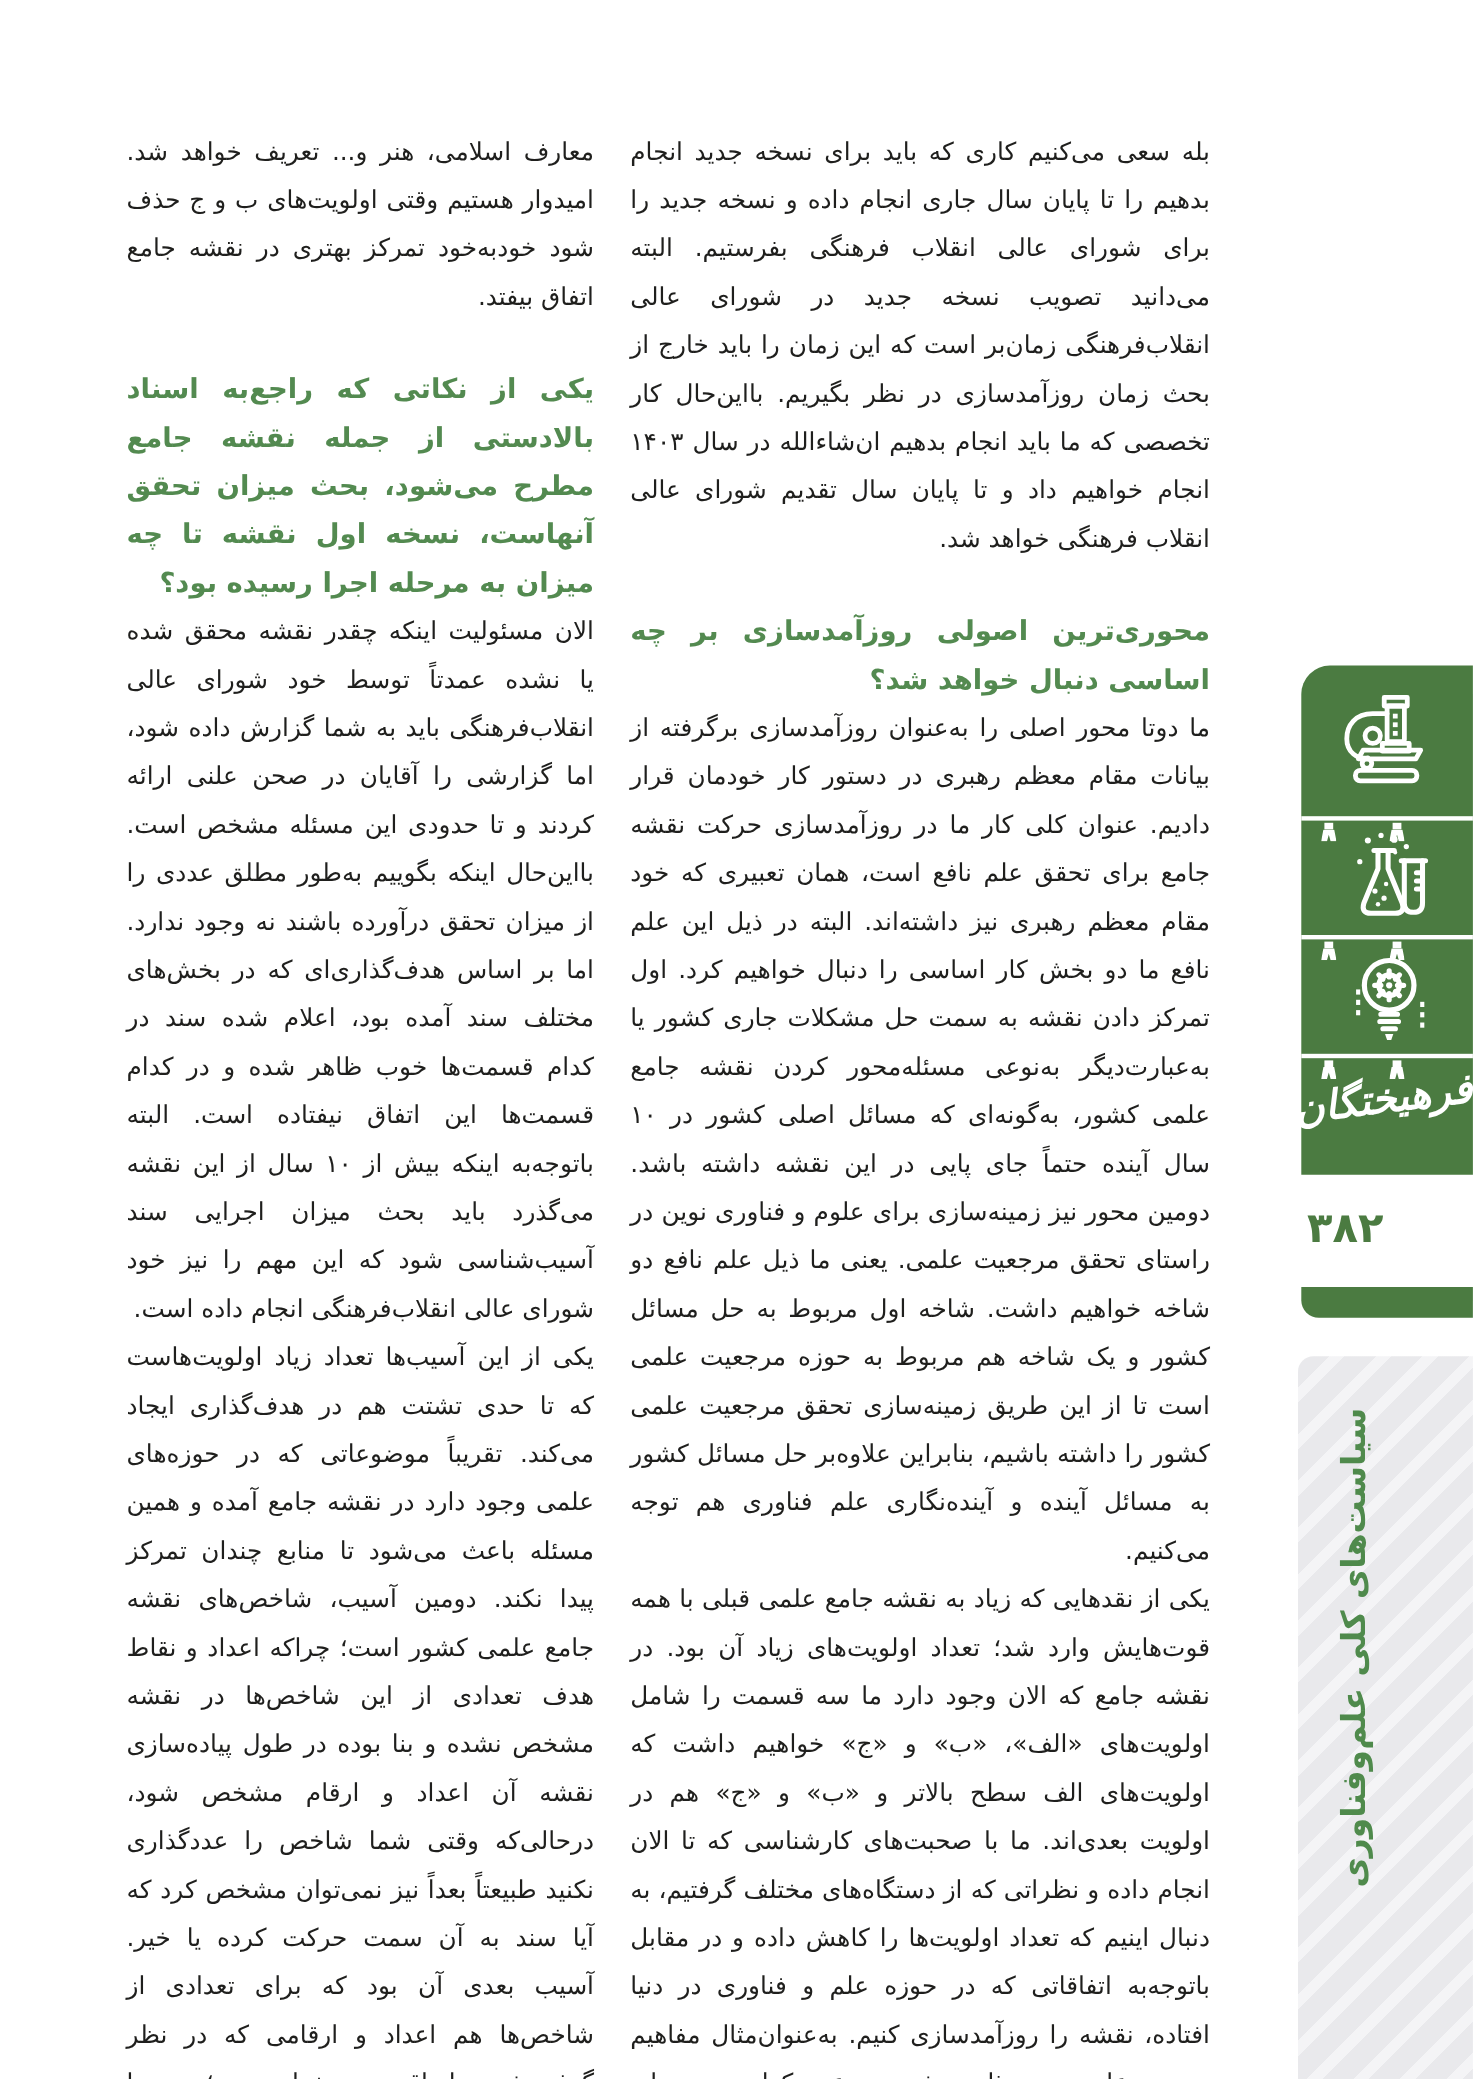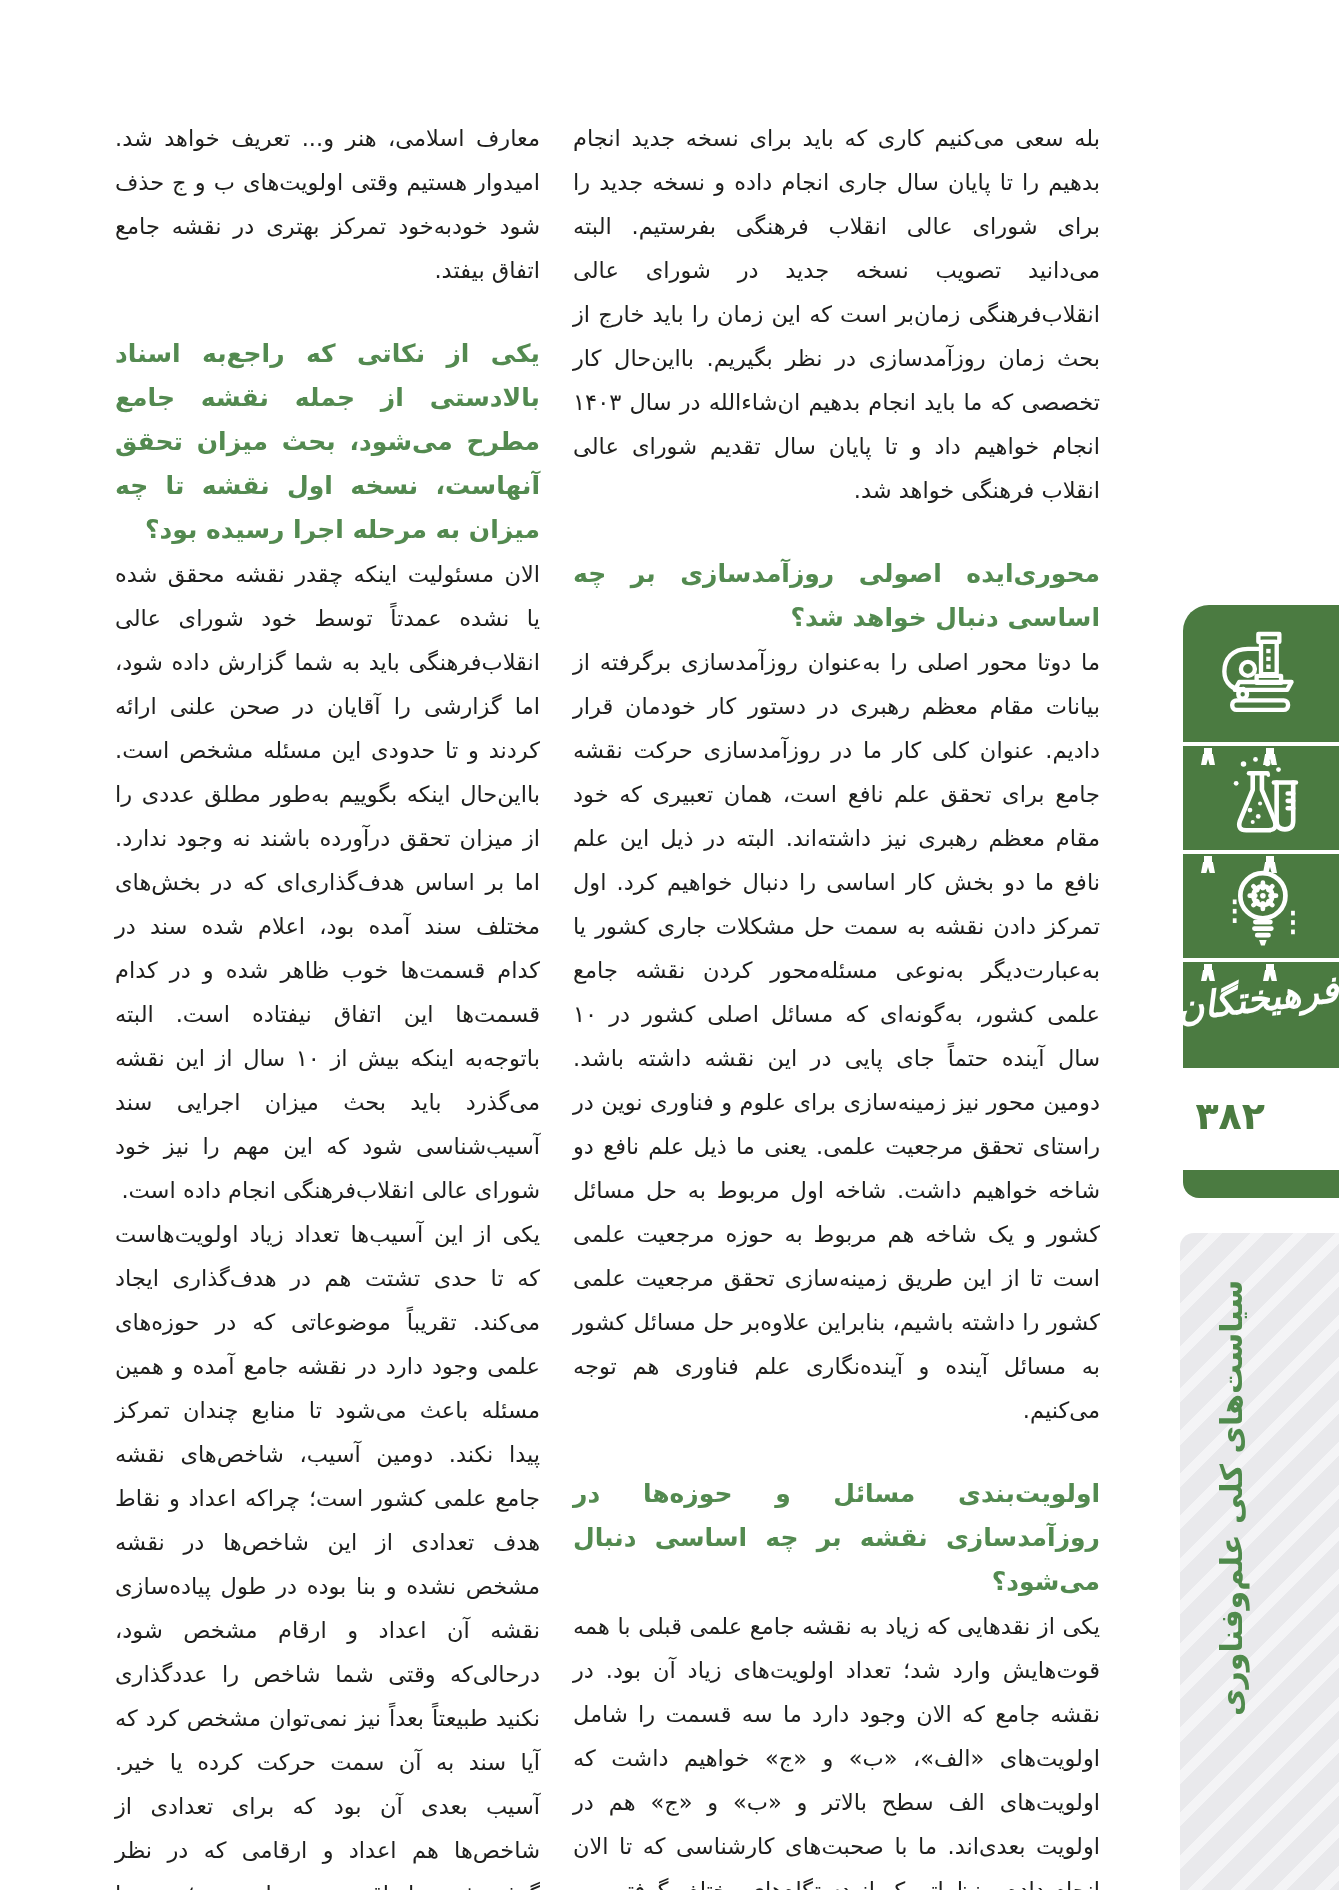--- a/index.html
+++ b/index.html
@@ -22,42 +22,41 @@
   .hook{position:absolute;width:14px;height:17px;}
   .hook .knob{display:block;width:8px;height:6px;background:#ffffff;margin:0 auto;}
   .hook .clip{display:block;width:14px;height:11px;background:#ffffff;
               clip-path:polygon(15% 0,85% 0,100% 100%,62% 100%,50% 45%,38% 100%,0 100%);}
   .h1a{top:143px;left:18px}.h1b{top:143px;left:80px}
   .h2a{top:251px;left:18px}.h2b{top:251px;left:80px}
   .h3a{top:359px;left:18px}.h3b{top:359px;left:80px}
   .logo{position:absolute;left:0;top:372px;width:100%;text-align:center;
         color:#ffffff;font-size:37px;font-weight:bold;font-style:italic;
         transform:rotate(-7deg);letter-spacing:-1px;}
-  .pagenum{position:absolute;left:1181px;top:1094px;width:84px;
+  .pagenum{position:absolute;left:1181px;top:1094px;width:84px;text-align:center;
            font-size:38px;font-weight:600;color:#4b7b41;}
   .greenbar{position:absolute;left:1183px;top:1170px;width:156px;height:28px;
             background:#4b7b41;border-radius:0 0 0 16px;}
   .graypanel{position:absolute;left:1180px;top:1233px;width:159px;height:657px;
              border-radius:14px 0 0 0;
              background:repeating-linear-gradient(135deg,#e9e9ec 0 20px,#f4f4f6 20px 30px);}
   .vtitle{position:absolute;left:1214px;top:1716px;transform-origin:0 0;
           transform:rotate(-90deg);white-space:nowrap;direction:rtl;
           font-size:30px;font-weight:600;color:#4f8a4c;}
   svg{display:block}
 </style>
 </head>
 <body>
 
 <div class="page">
 
   <section class="col col-right">
     <p class="body">بله سعی می‌کنیم کاری که باید برای نسخه جدید انجام بدهیم را تا پایان سال جاری انجام داده و نسخه جدید را برای شورای عالی انقلاب فرهنگی بفرستیم. البته می‌دانید تصویب نسخه جدید در شورای عالی انقلاب‌فرهنگی زمان‌بر است که این زمان را باید خارج از بحث زمان روزآمدسازی در نظر بگیریم. بااین‌حال کار تخصصی که ما باید انجام بدهیم ان‌شاءالله در سال ۱۴۰۳ انجام خواهیم داد و تا پایان سال تقدیم شورای عالی انقلاب فرهنگی خواهد شد.</p>
-    <h3 class="q">محوری‌ایده اصولی روزآمدسازی بر چه اساسی دنبال خواهد شد؟</h3>
+    <h3 class="q">محوری‌ترین اصولی روزآمدسازی بر چه اساسی دنبال خواهد شد؟</h3>
     <p class="body">ما دوتا محور اصلی را به‌عنوان روزآمدسازی برگرفته از بیانات مقام معظم رهبری در دستور کار خودمان قرار دادیم. عنوان کلی کار ما در روزآمدسازی حرکت نقشه جامع برای تحقق علم نافع است، همان تعبیری که خود مقام معظم رهبری نیز داشته‌اند. البته در ذیل این علم نافع ما دو بخش کار اساسی را دنبال خواهیم کرد. اول تمرکز دادن نقشه به سمت حل مشکلات جاری کشور یا به‌عبارت‌دیگر به‌نوعی مسئله‌محور کردن نقشه جامع علمی کشور، به‌گونه‌ای که مسائل اصلی کشور در ۱۰ سال آینده حتماً جای پایی در این نقشه داشته باشد. دومین محور نیز زمینه‌سازی برای علوم و فناوری نوین در راستای تحقق مرجعیت علمی. یعنی ما ذیل علم نافع دو شاخه خواهیم داشت. شاخه اول مربوط به حل مسائل کشور و یک شاخه هم مربوط به حوزه مرجعیت علمی است تا از این طریق زمینه‌سازی تحقق مرجعیت علمی کشور را داشته باشیم، بنابراین علاوه‌بر حل مسائل کشور به مسائل آینده و آینده‌نگاری علم فناوری هم توجه می‌کنیم.</p>
-    <h3 class="q">اولویت‌بندی مسائل و حوزه‌ها در روزآمدسازی نقشه بر چه اساسی دنبال می‌شود؟</h3>
     <p class="body">یکی از نقدهایی که زیاد به نقشه جامع علمی قبلی با همه قوت‌هایش وارد شد؛ تعداد اولویت‌های زیاد آن بود. در نقشه جامع که الان وجود دارد ما سه قسمت را شامل اولویت‌های «الف»، «ب» و «ج» خواهیم داشت که اولویت‌های الف سطح بالاتر و «ب» و «ج» هم در اولویت بعدی‌اند. ما با صحبت‌های کارشناسی که تا الان انجام داده و نظراتی که از دستگاه‌های مختلف گرفتیم، به دنبال اینیم که تعداد اولویت‌ها را کاهش داده و در مقابل باتوجه‌به اتفاقاتی که در حوزه علم و فناوری در دنیا افتاده، نقشه را روزآمدسازی کنیم. به‌عنوان‌مثال مفاهیم و موضوعات جدید مثل هوش مصنوعی، کوانتوم و... باید با دقت بالاتری در نقشه بیایند و احتمال بسیار زیاد ما در نقشه آینده به‌روز شده اولویت‌های الف، ب و ج نداریم، بلکه ما یک دسته اولویت خواهیم داشت. البته همین یک دسته اولویت نیز در شاخه‌های مختلف مهندسی، علوم‌انسانی، سلامت،</p>
   </section>
 
   <section class="col col-left">
     <p class="body">معارف اسلامی، هنر و... تعریف خواهد شد. امیدوار هستیم وقتی اولویت‌های ب و ج حذف شود خودبه‌خود تمرکز بهتری در نقشه جامع اتفاق بیفتد.</p>
     <h3 class="q">یکی از نکاتی که راجع‌به اسناد بالادستی از جمله نقشه جامع مطرح می‌شود، بحث میزان تحقق آنهاست، نسخه اول نقشه تا چه میزان به مرحله اجرا رسیده بود؟</h3>
     <p class="body">الان مسئولیت اینکه چقدر نقشه محقق شده یا نشده عمدتاً توسط خود شورای عالی انقلاب‌فرهنگی باید به شما گزارش داده شود، اما گزارشی را آقایان در صحن علنی ارائه کردند و تا حدودی این مسئله مشخص است. بااین‌حال اینکه بگوییم به‌طور مطلق عددی را از میزان تحقق درآورده باشند نه وجود ندارد. اما بر اساس هدف‌گذاری‌ای که در بخش‌های مختلف سند آمده بود، اعلام شده سند در کدام قسمت‌ها خوب ظاهر شده و در کدام قسمت‌ها این اتفاق نیفتاده است. البته باتوجه‌به اینکه بیش از ۱۰ سال از این نقشه می‌گذرد باید بحث میزان اجرایی سند آسیب‌شناسی شود که این مهم را نیز خود شورای عالی انقلاب‌فرهنگی انجام داده است.</p>
     <p class="body">یکی از این آسیب‌ها تعداد زیاد اولویت‌هاست که تا حدی تشتت هم در هدف‌گذاری ایجاد می‌کند. تقریباً موضوعاتی که در حوزه‌های علمی وجود دارد در نقشه جامع آمده و همین مسئله باعث می‌شود تا منابع چندان تمرکز پیدا نکند. دومین آسیب، شاخص‌های نقشه جامع علمی کشور است؛ چراکه اعداد و نقاط هدف تعدادی از این شاخص‌ها در نقشه مشخص نشده و بنا بوده در طول پیاده‌سازی نقشه آن اعداد و ارقام مشخص شود، درحالی‌که وقتی شما شاخص را عددگذاری نکنید طبیعتاً بعداً نیز نمی‌توان مشخص کرد که آیا سند به آن سمت حرکت کرده یا خیر. آسیب بعدی آن بود که برای تعدادی از شاخص‌ها هم اعداد و ارقامی که در نظر گرفته شده، با واقعیت هم‌خوان نبوده؛ یعنی یا این ارقام کم لحاظ شده یا خیلی زیاد در نظر گرفته شده است، درحالی‌که بایستی ایده‌آل‌گرایی و واقع‌گرایی توأم در شاخص‌ها دیده می‌شد.</p>
 
   </section>

